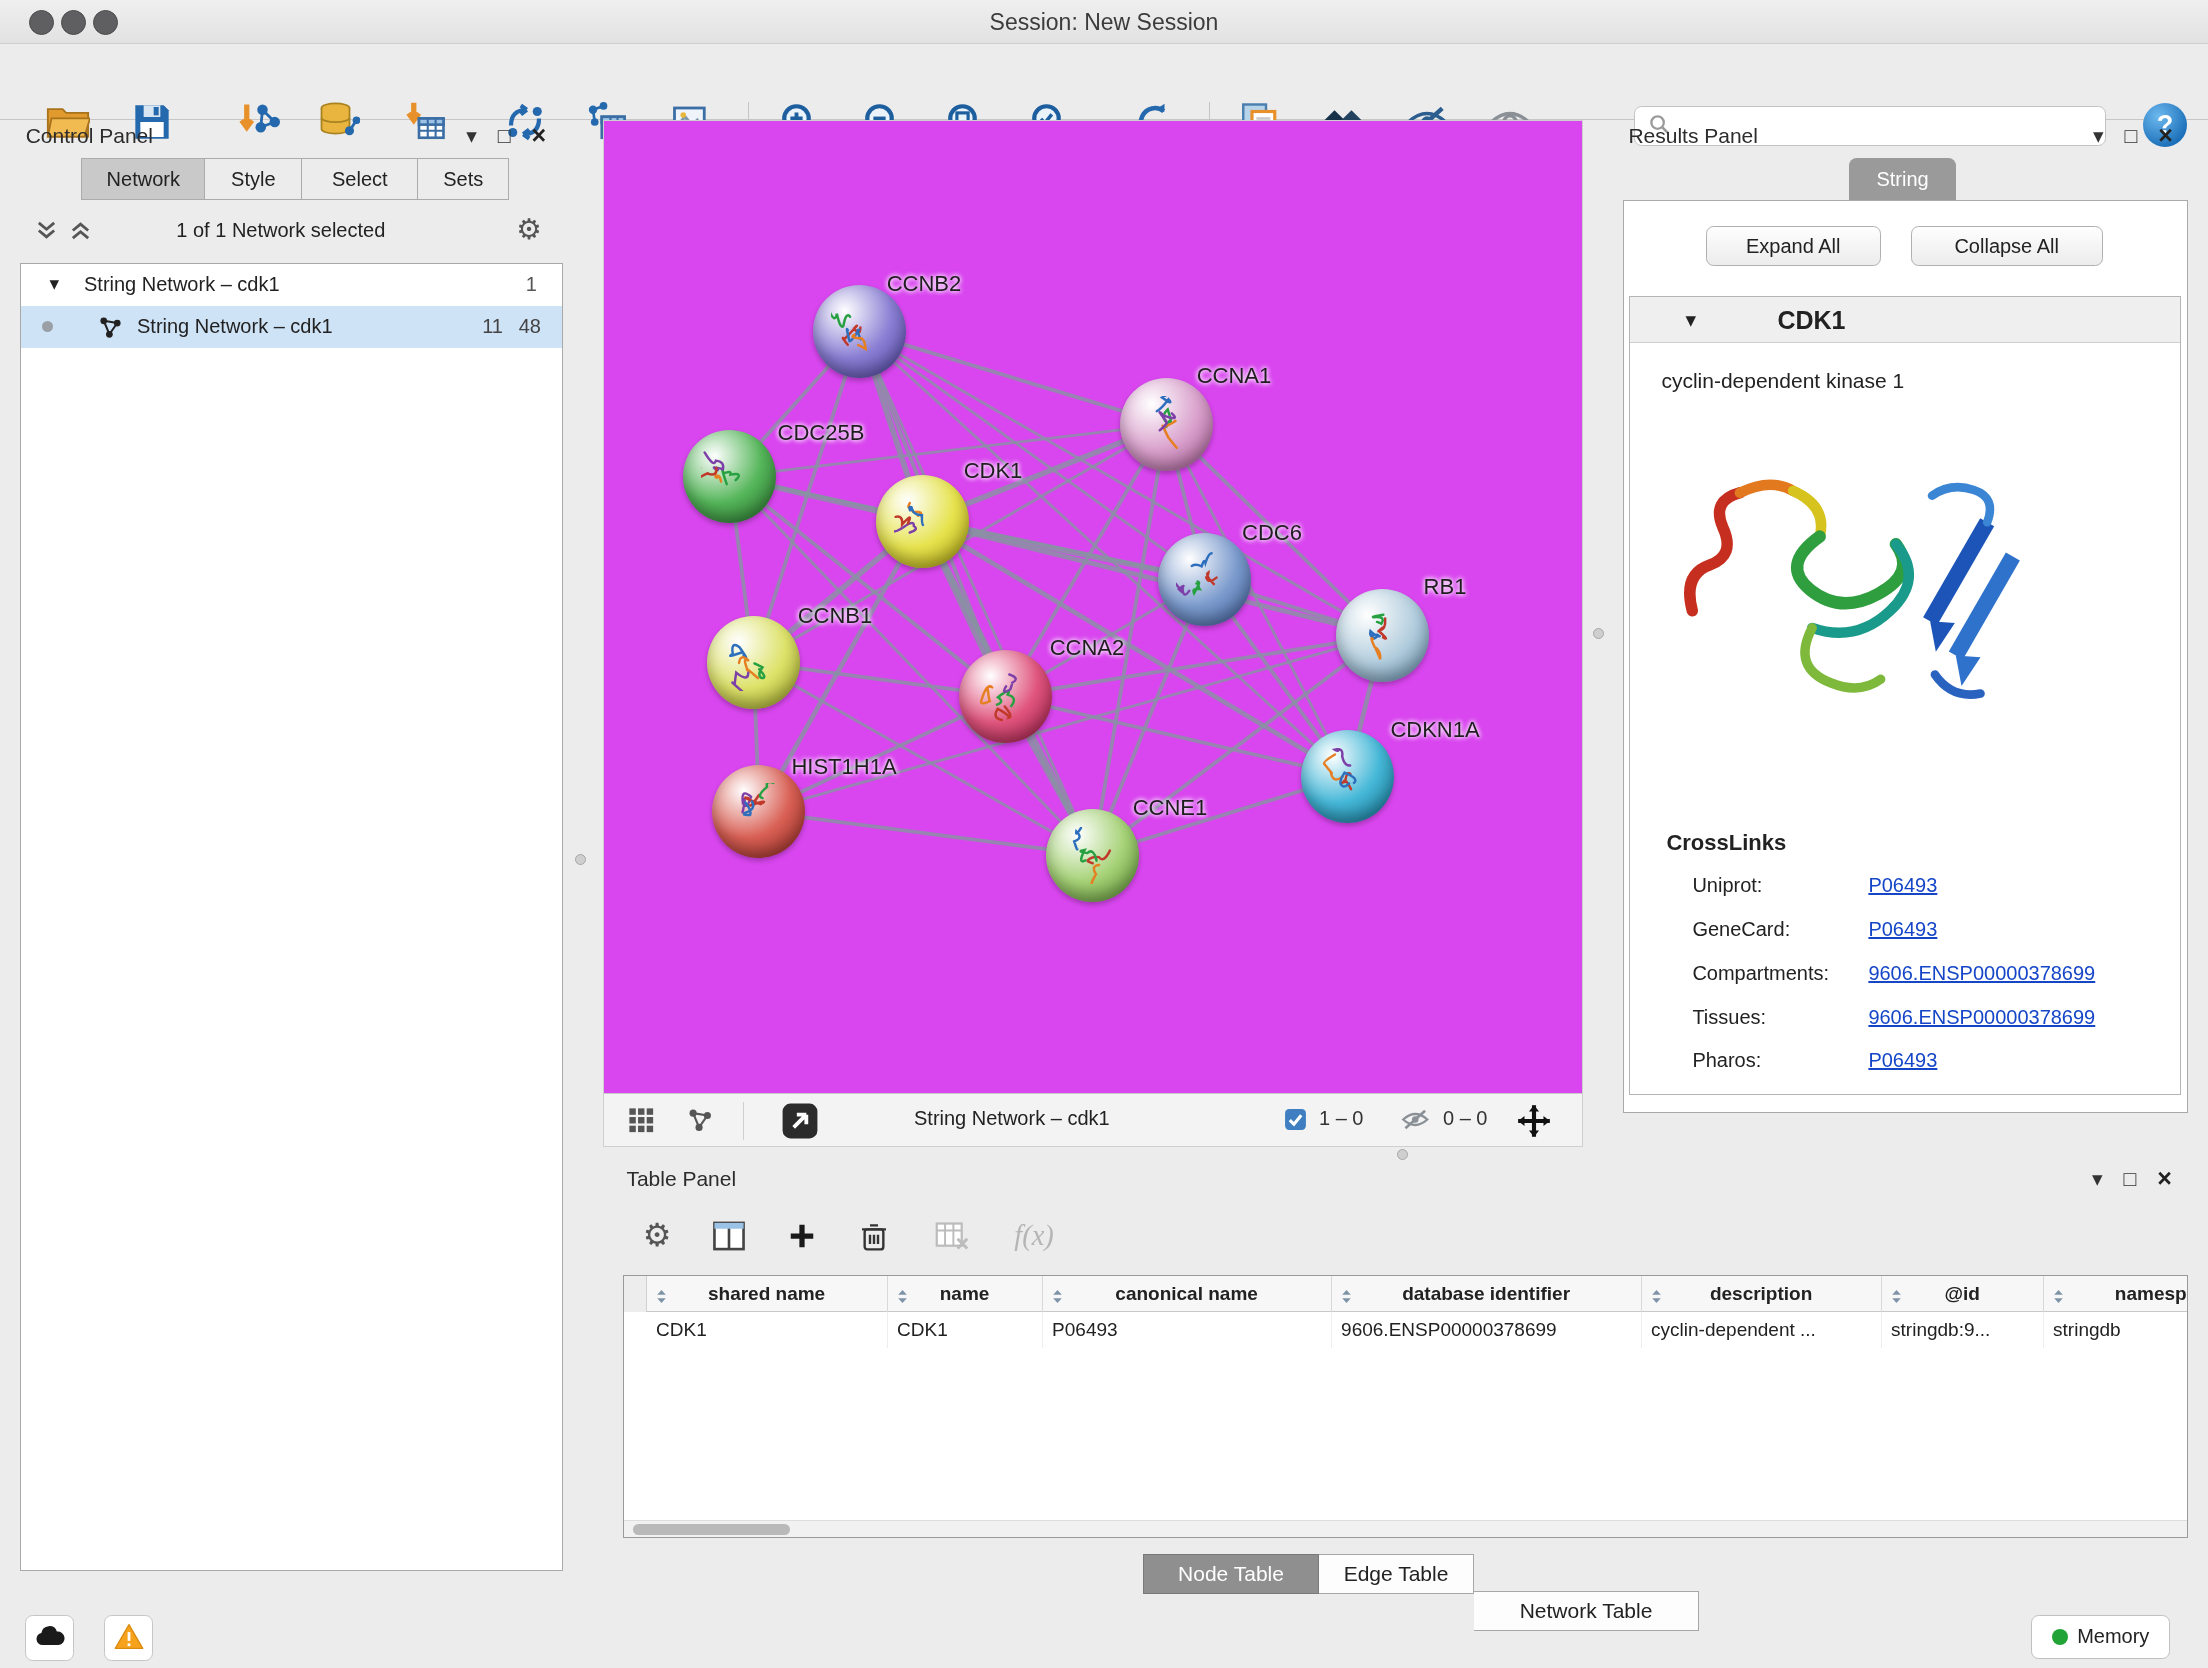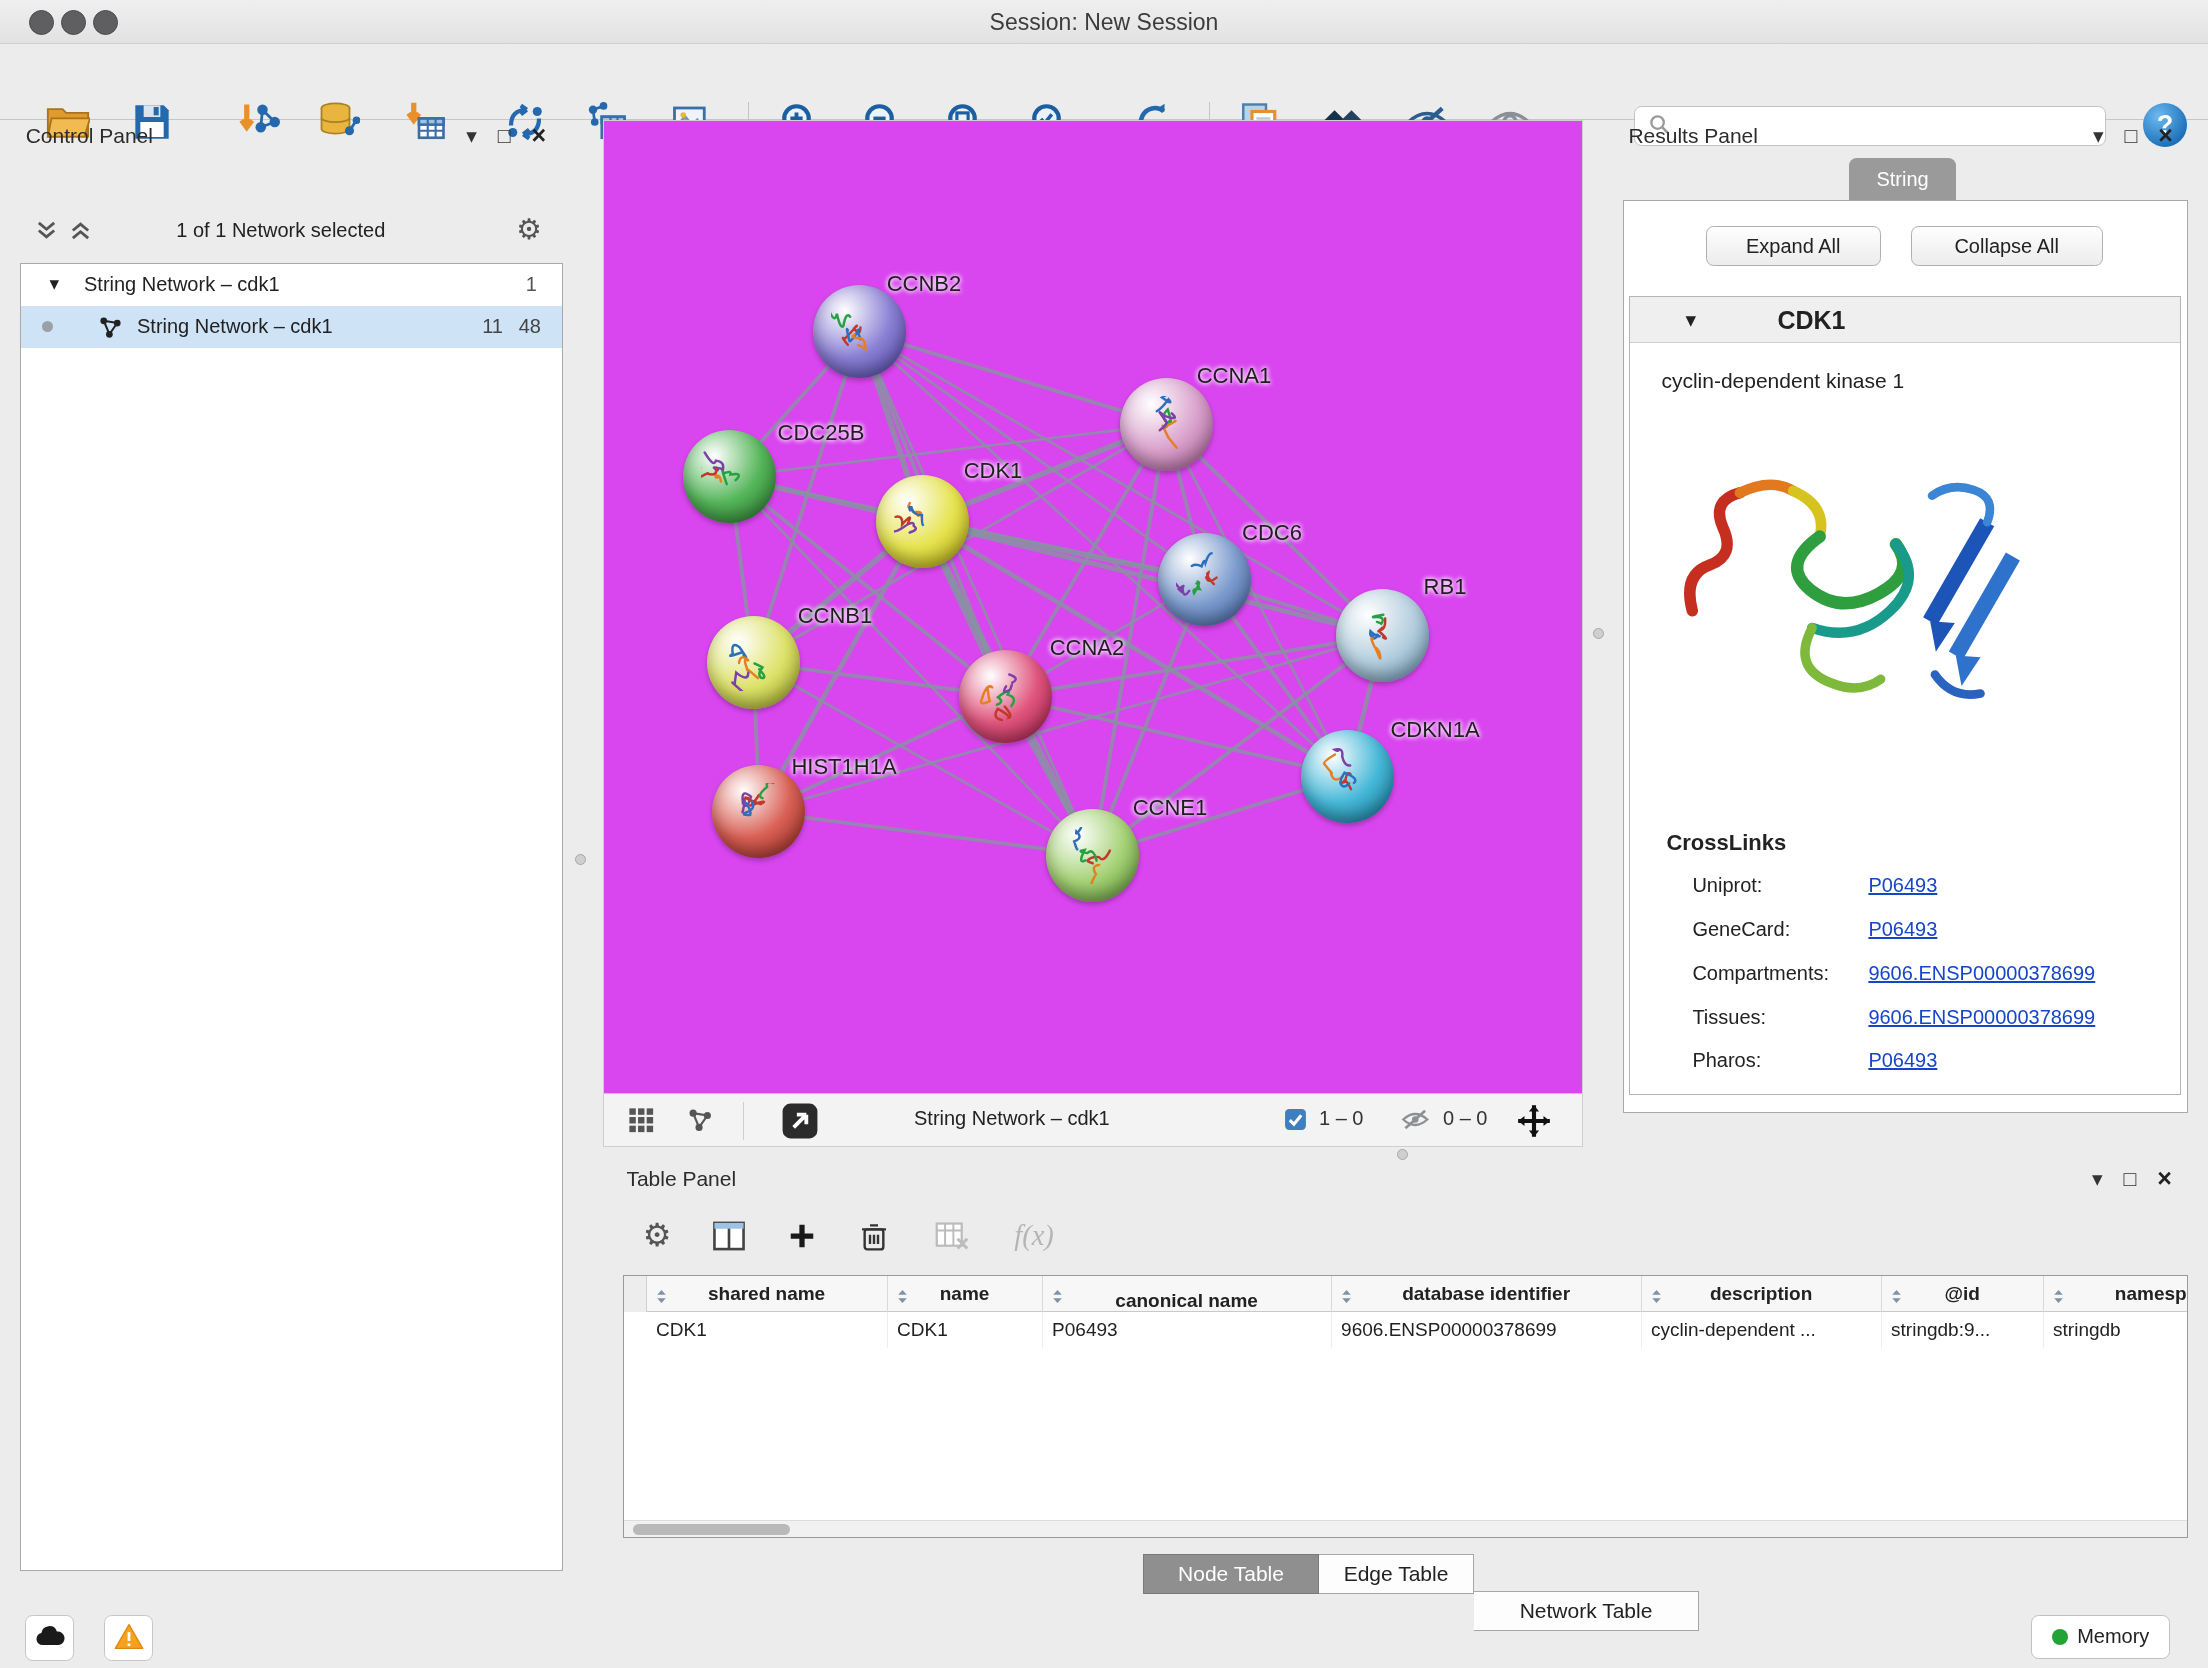--- a/index.html
+++ b/index.html
@@ -316,20 +316,26 @@
   <div id="help-btn"><span>?</span></div>
 </div>
 
 <div id="control-panel">
   <div class="phead" style="left:11.4px; top:3.8px">Control Panel</div>
   <div class="phead-icons" style="left:452px; top:3.8px">
     <span class="ph-caret">▾</span>
     <span class="ph-box">□</span>
     <span class="ph-x">×</span>
   </div>
+  <div id="cp-tabs">
+      <div class="cp-tab sel" style="width: 124px;">Network</div>
+      <div class="cp-tab" style="width: 97px;">Style</div>
+      <div class="cp-tab" style="width: 116px;">Select</div>
+      <div class="cp-tab" style="width: 91px;">Sets</div>
+    </div>
   <div id="cp-summary">
     <span style="position:absolute; left:21px; top:8.6px">
       <svg width="23" height="21" viewBox="0 0 18 16">
           <path d="M3 2 l6 5 6-5 M3 8 l6 5 6-5" fill="none" stroke="#555" stroke-width="2.2"></path>
         </svg>
     </span>
     <span style="position:absolute; left:55px; top:8.6px">
       <svg width="23" height="21" viewBox="0 0 18 16">
           <path d="M3 14 l6-5 6 5 M3 8 l6-5 6 5" fill="none" stroke="#555" stroke-width="2.2"></path>
         </svg>
@@ -660,21 +666,21 @@
             </svg></span>
           <span>shared name</span>
         </div>
         <div class="th-cell" style="width: 155px;">
           <span class="th-sort"><svg width="15" height="15" viewBox="0 0 14 14">
               <path d="M7 1 L11 5.4 H3 Z" fill="#7f93a8"></path>
               <path d="M7 13 L3 8.6 h8 Z" fill="#7f93a8"></path>
             </svg></span>
           <span>name</span>
         </div>
-        <div class="th-cell" style="width: 289px; align-items: flex-end;">
+        <div class="th-cell" style="width: 289px;">
           <span class="th-sort"><svg width="15" height="15" viewBox="0 0 14 14">
               <path d="M7 1 L11 5.4 H3 Z" fill="#7f93a8"></path>
               <path d="M7 13 L3 8.6 h8 Z" fill="#7f93a8"></path>
             </svg></span>
           <span>canonical name</span>
         </div>
         <div class="th-cell" style="width: 310px;">
           <span class="th-sort"><svg width="15" height="15" viewBox="0 0 14 14">
               <path d="M7 1 L11 5.4 H3 Z" fill="#7f93a8"></path>
               <path d="M7 13 L3 8.6 h8 Z" fill="#7f93a8"></path>

